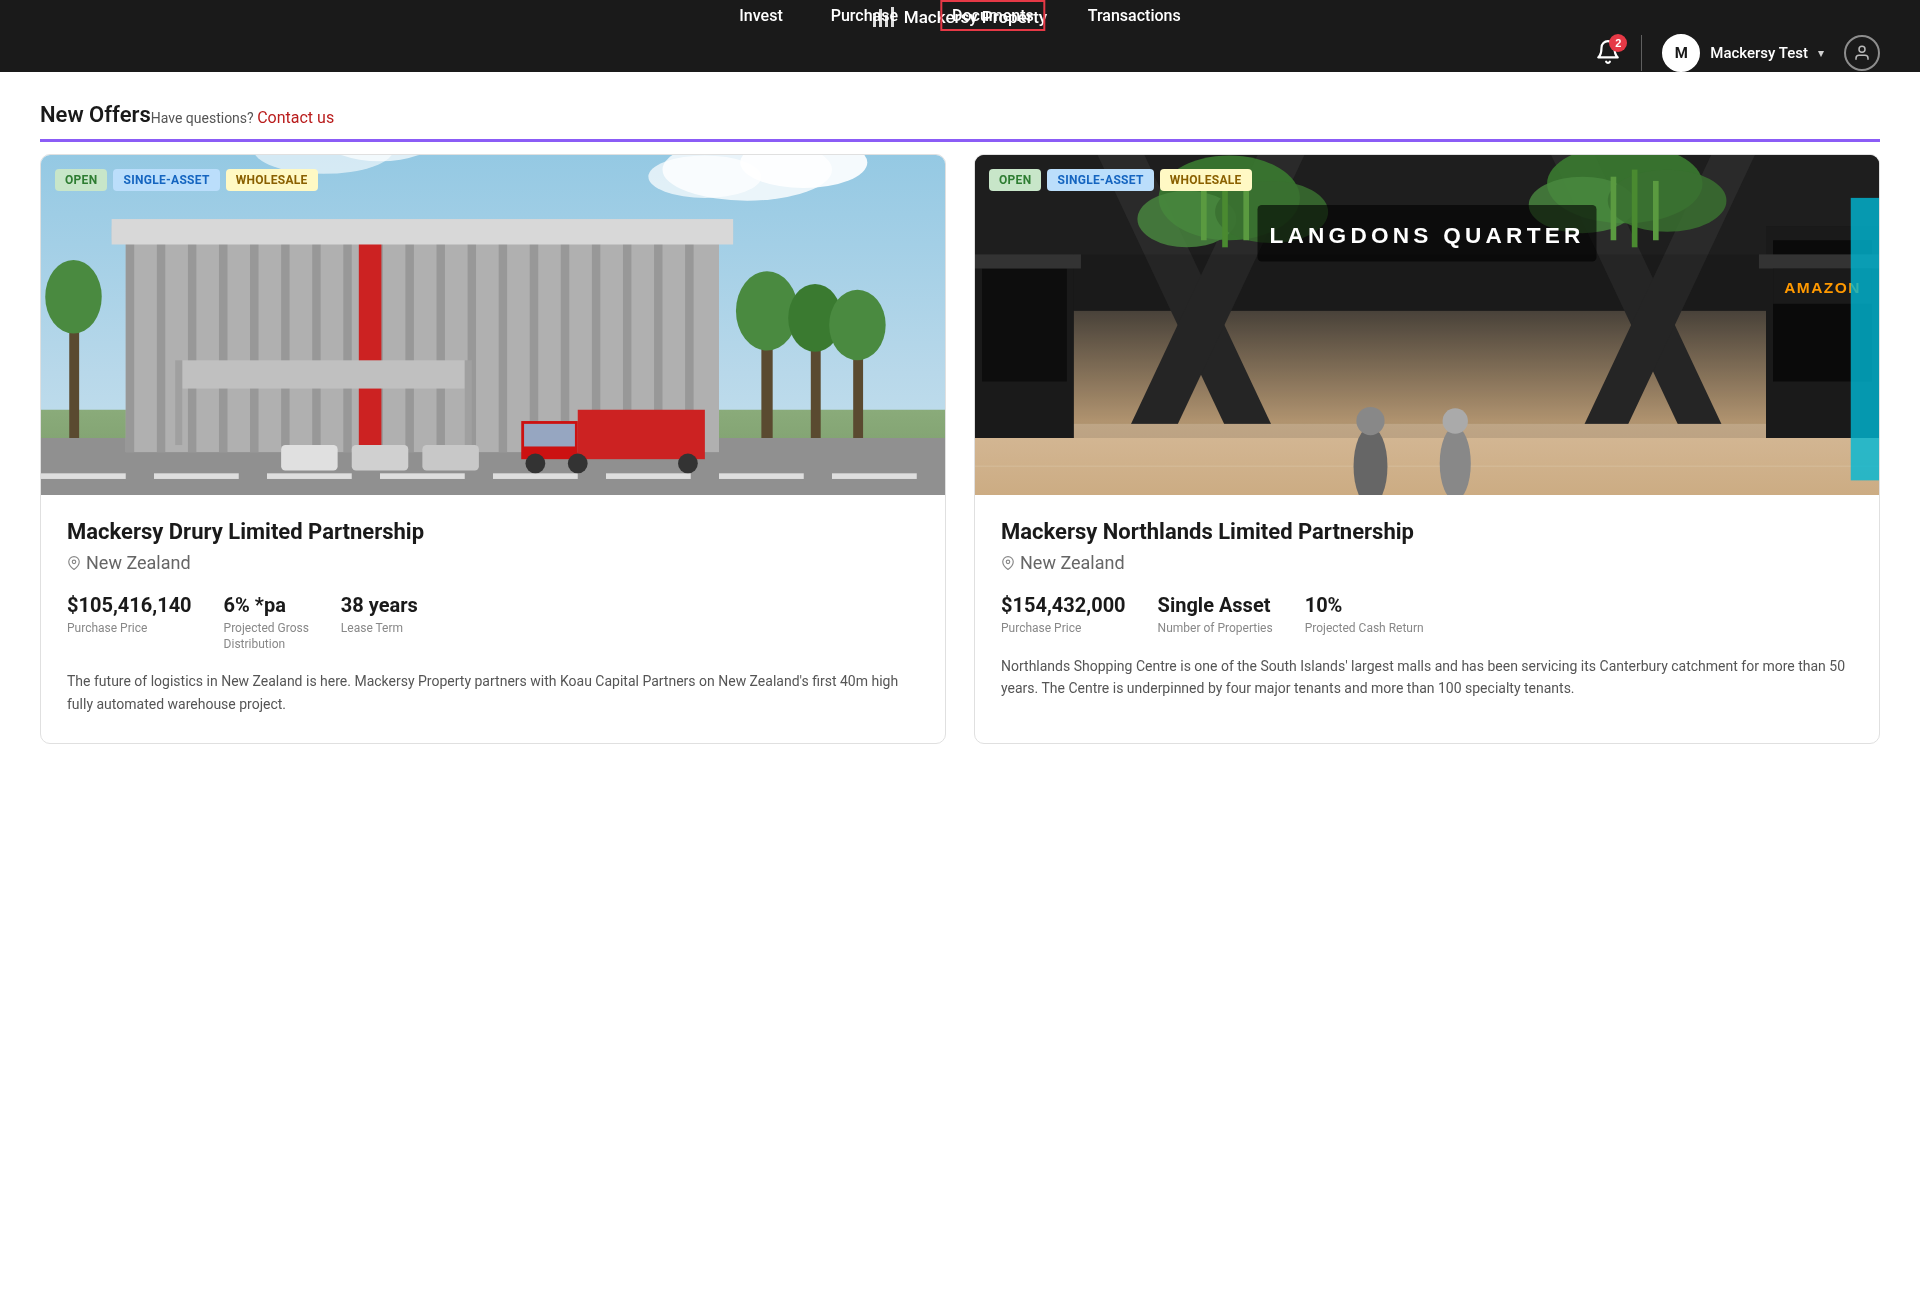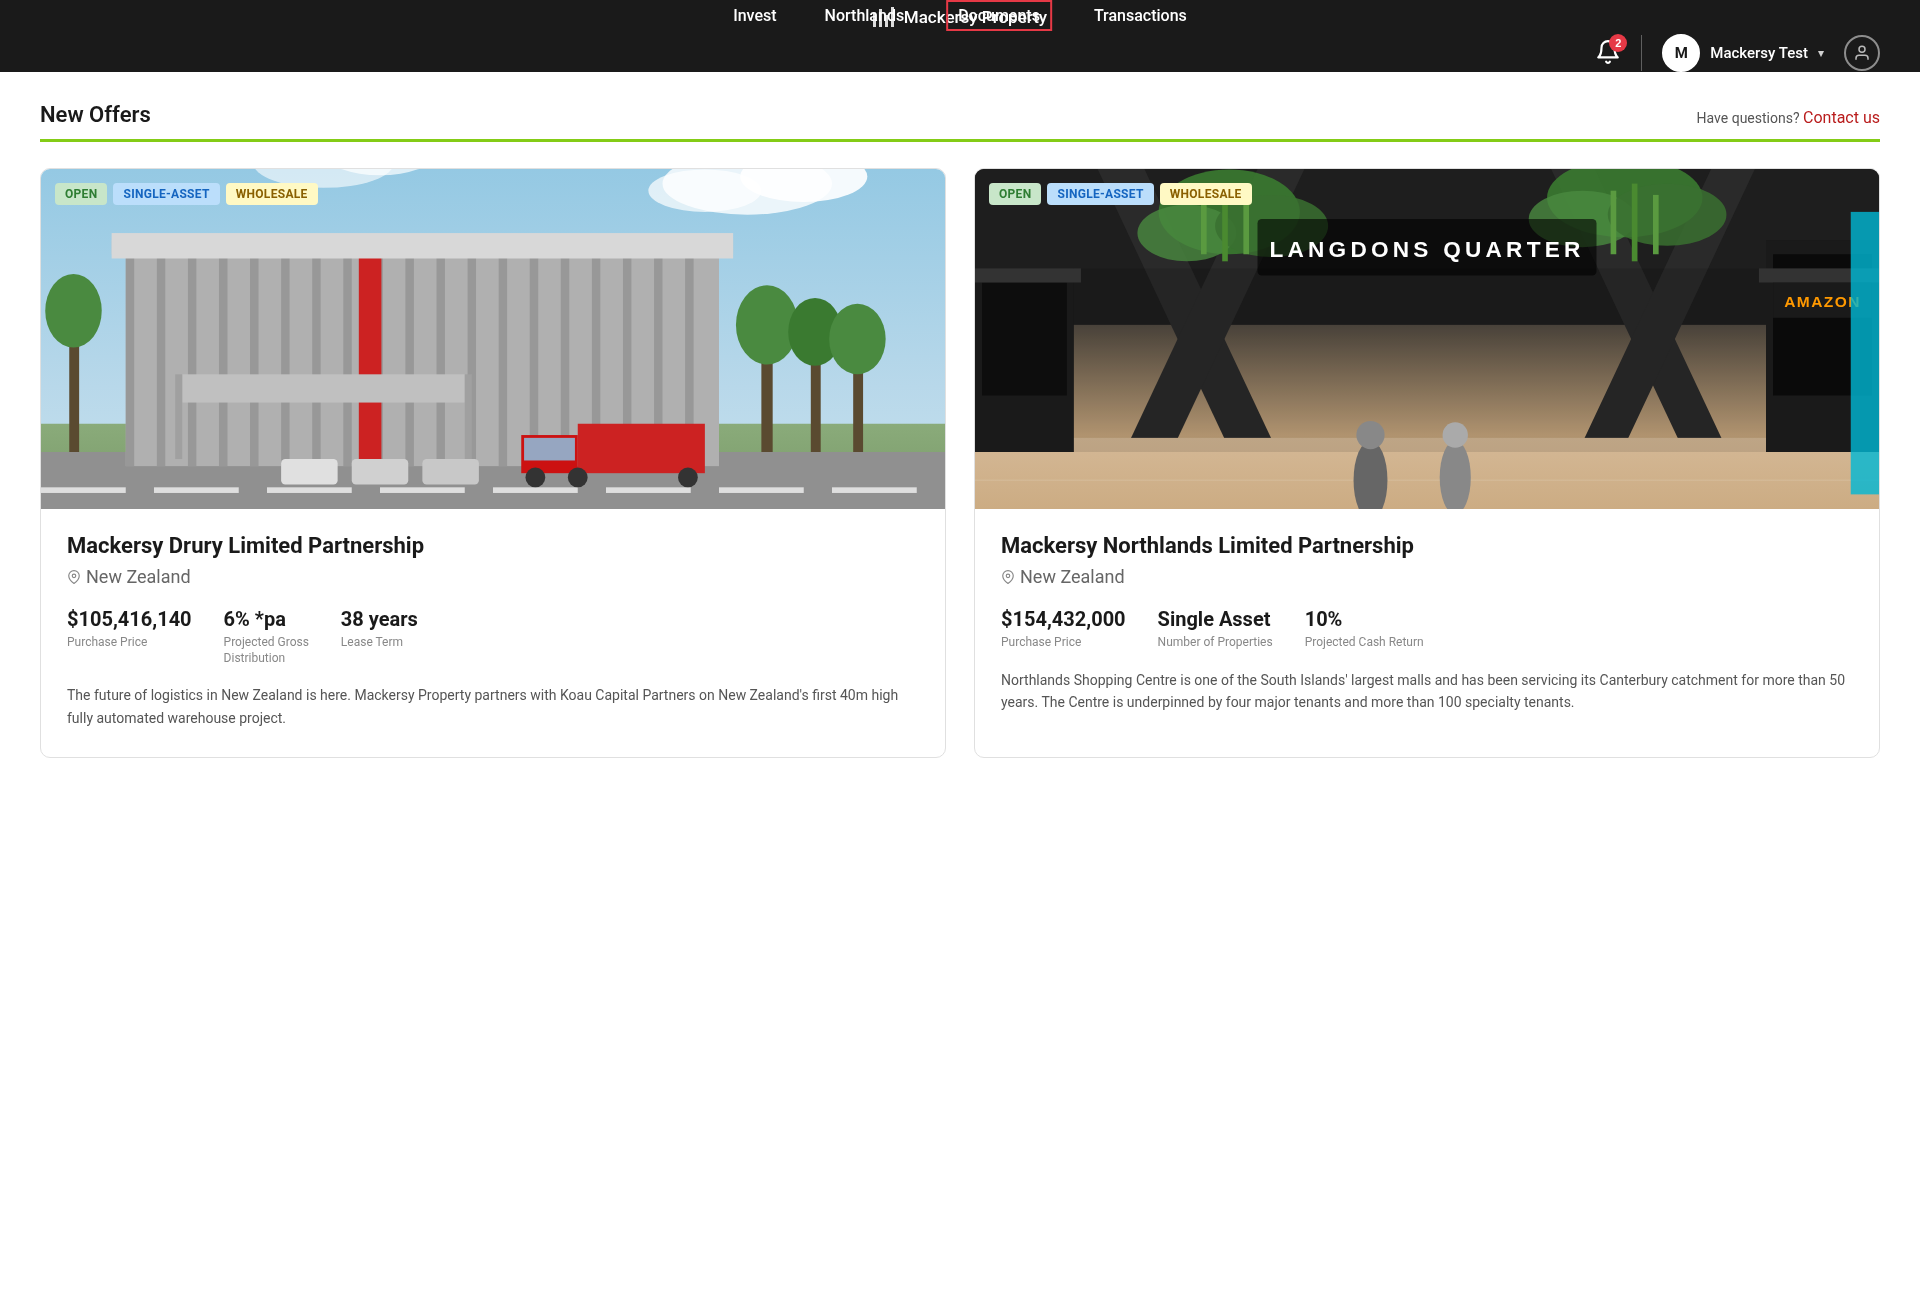--- a/index.html
+++ b/index.html
@@ -136,25 +136,24 @@
     .main {
       background: #fff;
       min-height: calc(1311px - 72px);
       padding: 0 40px;
     }
 
     
     .page-header {
       display: flex;
       align-items: flex-end;
-      justify-content: space-between;
       padding: 30px 0 0 0;
-      border-bottom: 3px solid #84cc16;
+      border-bottom: 3px solid #8b5cf6;
       padding-bottom: 12px;
-      margin-bottom: 26px;
+      margin-bottom: 12px;
     }
     .page-title {
       font-size: 22px;
       font-weight: 600;
       color: #1a1a1a;
     }
     .contact-text {
       font-size: 14px;
       color: #555;
     }
@@ -260,21 +259,21 @@
       <span style="height:14px"></span>
       <span style="height:18px"></span>
       <span style="height:12px"></span>
       <span style="height:20px"></span>
     </div>
     <span>Mackersy Property</span>
   </div>
 
   <div class="navbar-nav">
     <a class="nav-item">Invest</a>
-    <a class="nav-item">Northlands</a>
+    <a class="nav-item">Purchase</a>
     <a class="nav-item active">Documents</a>
     <a class="nav-item">Transactions</a>
   </div>
 
   <div class="navbar-right">
     <button class="notif-btn">
       <svg class="bell-icon" viewBox="0 0 24 24" fill="none" stroke="white" stroke-width="2" stroke-linecap="round" stroke-linejoin="round">
         <path d="M18 8A6 6 0 0 0 6 8c0 7-3 9-3 9h18s-3-2-3-9"></path>
         <path d="M13.73 21a2 2 0 0 1-3.46 0"></path>
       </svg>

